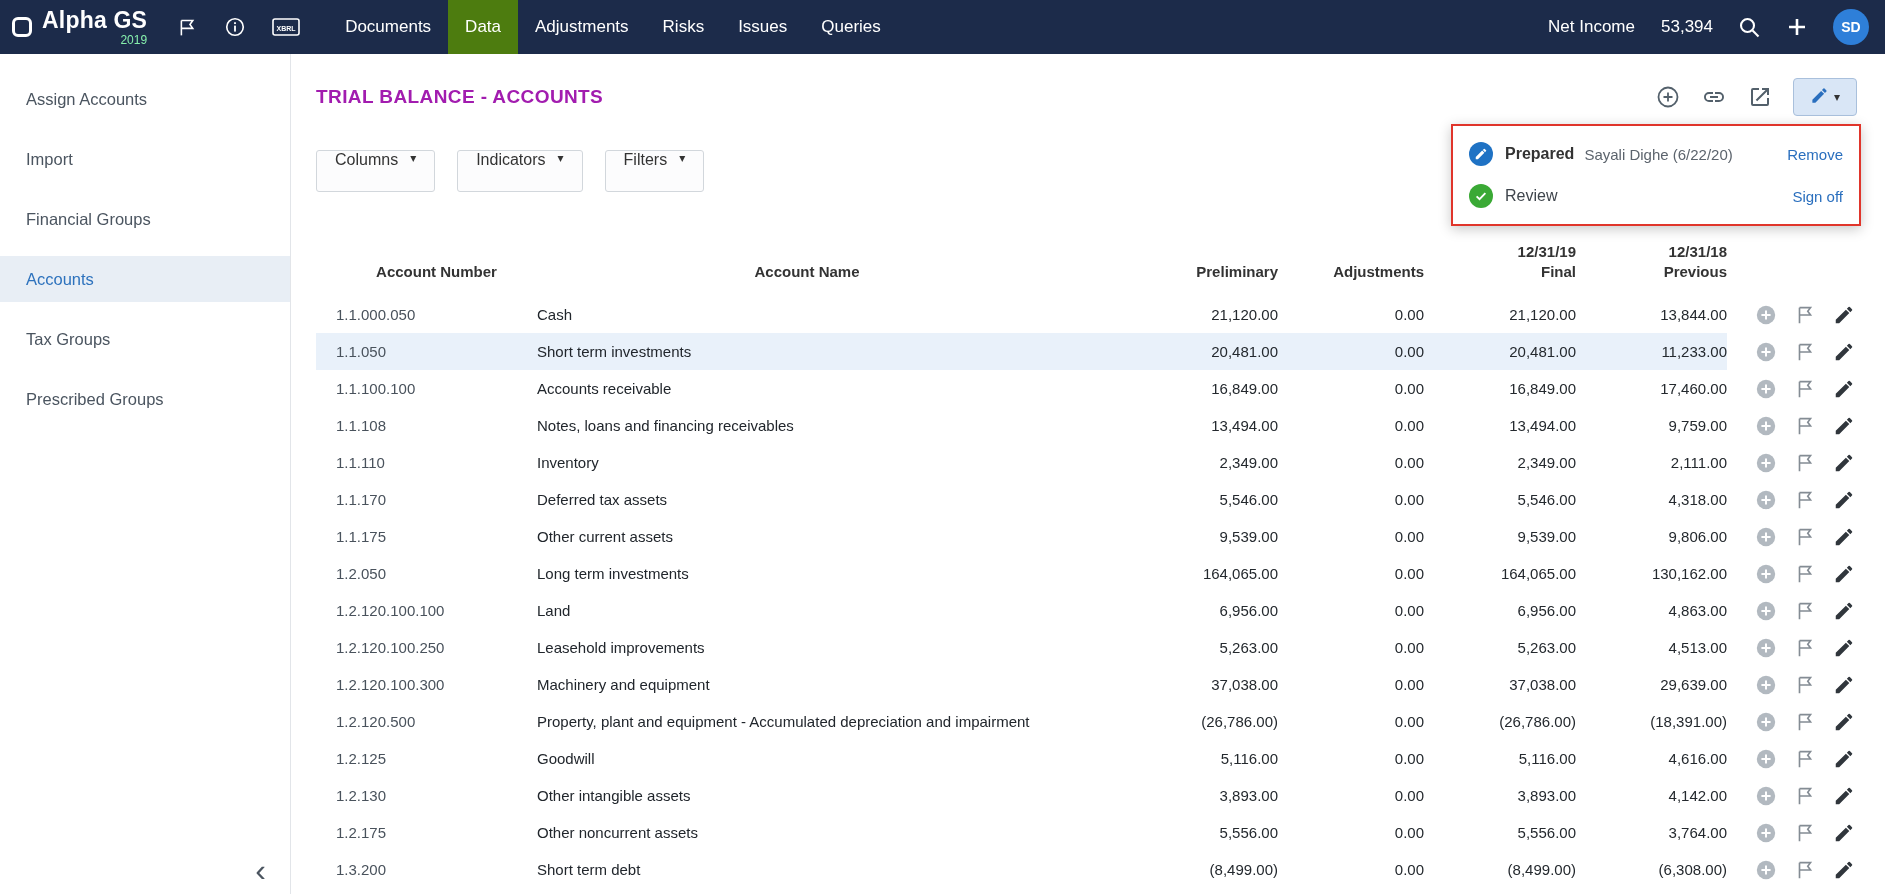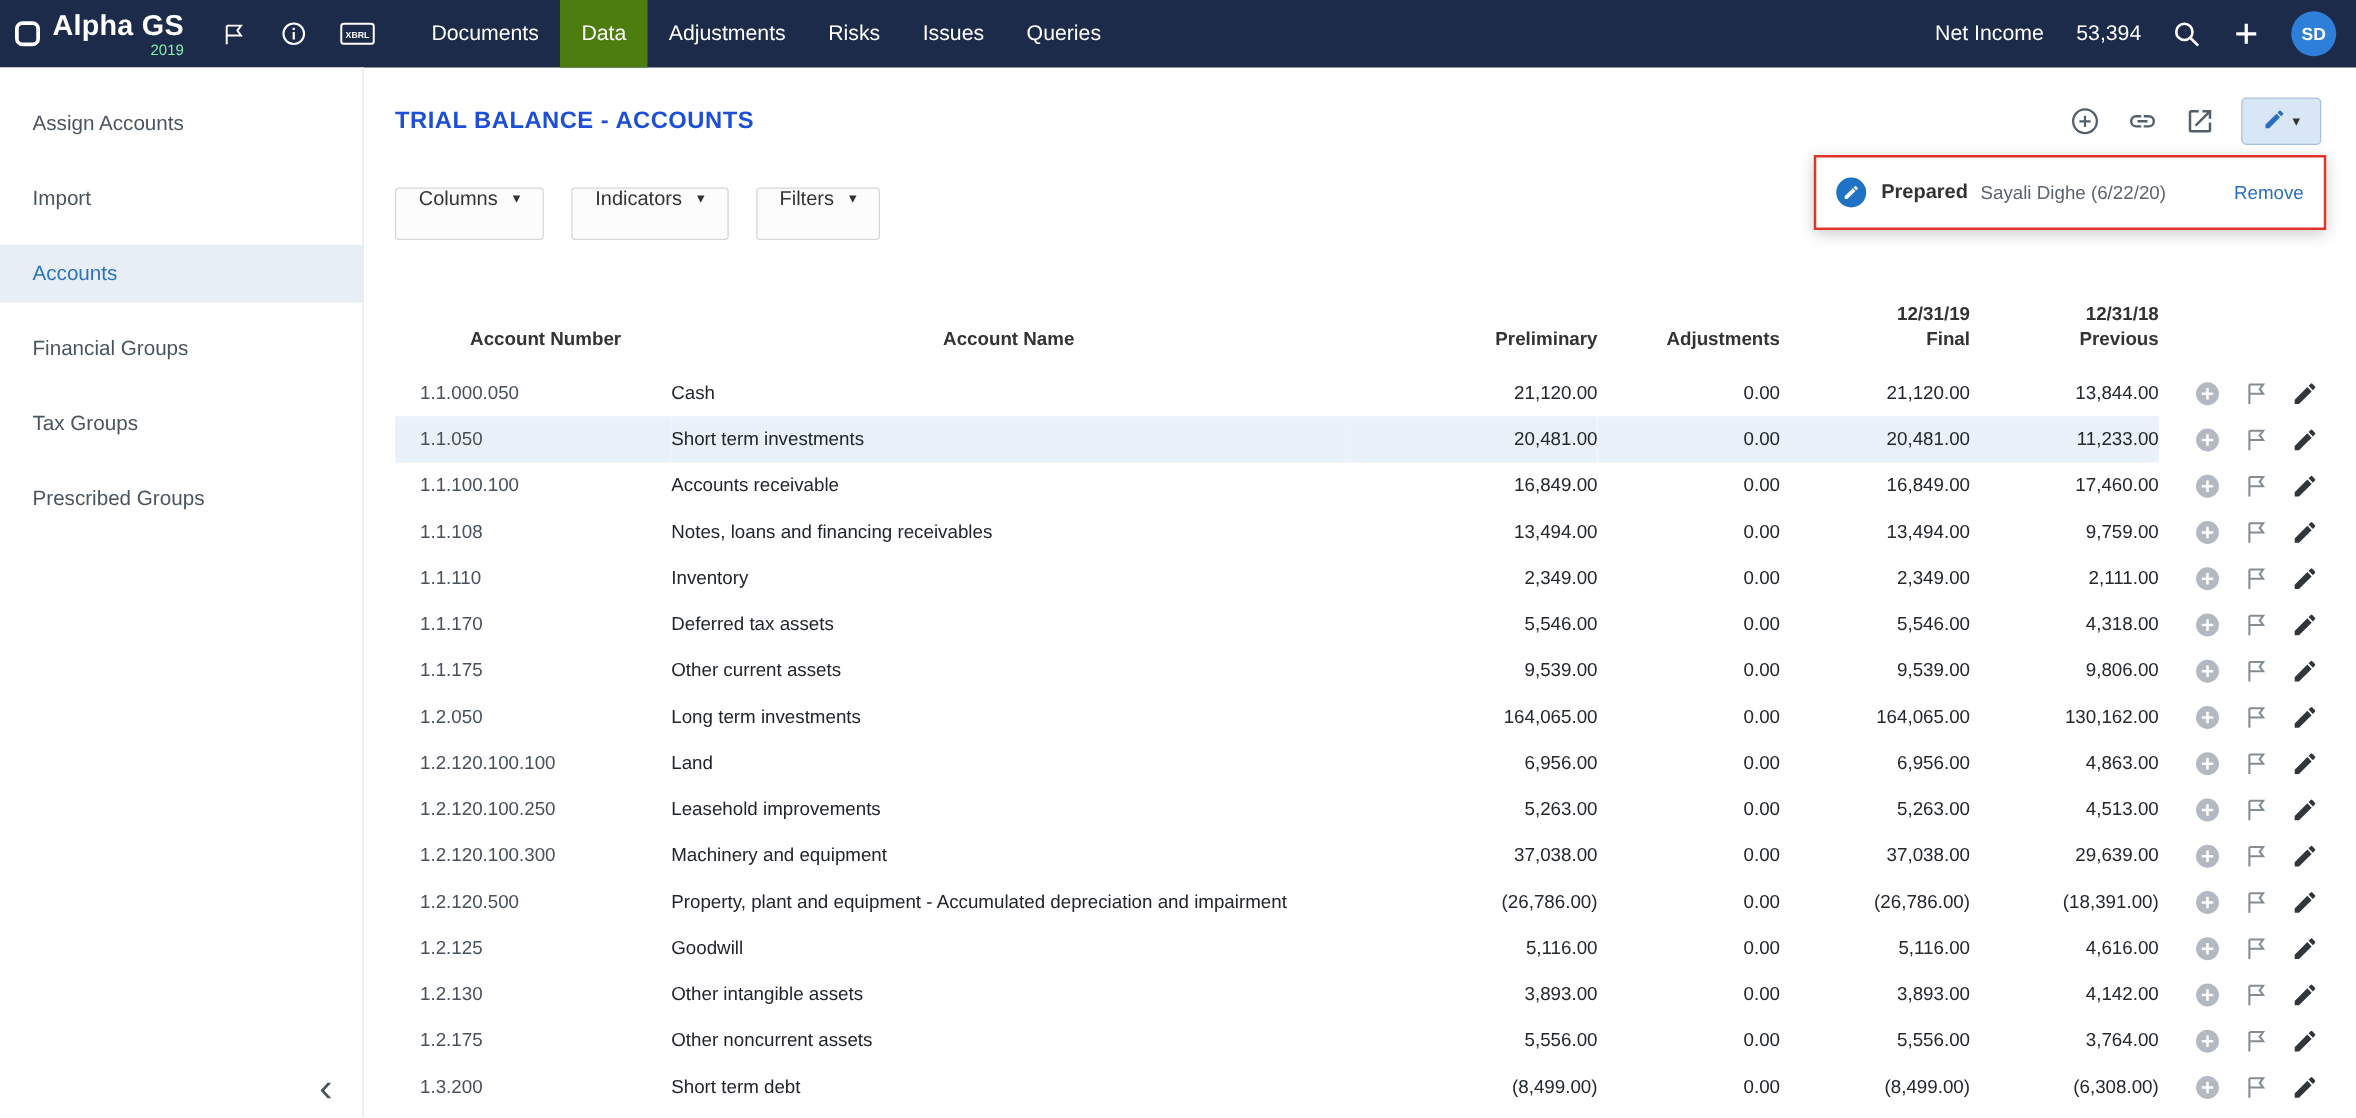--- a/index.html
+++ b/index.html
@@ -28,21 +28,21 @@
   
   .page { display:flex; height:840px; }
   .sidebar { width:291px; border-right:1px solid #e2e5e9; position:relative; padding-top:22px; background:#fff; flex:none; }
   .side-item { height:46px; line-height:46px; padding-left:26px; font-size:16.5px; color:#4b5560; cursor:pointer; margin-bottom:14px; }
   .side-item.selected { background:#e8eef5; color:#2d72bd; }
   .collapse { position:absolute; bottom:8px; right:24px; font-size:32px; color:#4b5560; cursor:pointer; line-height:32px; }
   .main { flex:1; position:relative; padding:0 28px 0 25px; }
 
   
   .title-row { display:flex; align-items:center; margin-top:24px; height:38px; }
-  .page-title { font-size:19px; font-weight:bold; color:#1d4ed8; letter-spacing:.4px; }
+  .page-title { font-size:19px; font-weight:bold; color:#a21caf; letter-spacing:.4px; }
   .toolbar { margin-left:auto; display:flex; align-items:center; gap:20px; }
   .tool-icon { width:26px; height:26px; cursor:pointer; display:flex; align-items:center; justify-content:center; }
   .tool-icon svg { width:24px; height:24px; }
   .signoff-btn { width:64px; height:38px; background:#d9e6f6; border:1px solid #a9c0dc; border-radius:4px;
                  display:flex; align-items:center; justify-content:center; gap:5px; cursor:pointer; }
   .signoff-btn svg { width:19px; height:19px; }
   .caret { font-size:12px; color:#333; }
 
   
   .signoff-panel { position:absolute; top:70px; right:24px; width:410px; background:#fff;
@@ -133,22 +133,22 @@
     <div class="avatar">SD</div>
   </div>
 </header>
 
 <div class="page">
 
   <aside class="sidebar">
     <div>
         <div class="side-item">Assign Accounts</div>
         <div class="side-item">Import</div>
+        <div class="side-item">Financial Groups</div>
         <div class="side-item selected">Accounts</div>
-        <div class="side-item">Financial Groups</div>
         <div class="side-item">Tax Groups</div>
         <div class="side-item">Prescribed Groups</div>
       </div>
     <span class="collapse">‹</span>
   </aside>
 
   <section class="main">
     <div class="title-row">
       <h1 class="page-title">TRIAL BALANCE - ACCOUNTS</h1>
       <div class="toolbar">
@@ -183,20 +183,29 @@
       <div class="panel-row">
         <span class="badge blue">
           <svg viewBox="0 0 24 24" fill="#fff">
               <path d="M3 17.25V21h3.75L17.8 9.94l-3.75-3.75L3 17.25zM20.71 7.04a1 1 0 0 0 0-1.41l-2.34-2.34a1 1 0 0 0-1.41 0l-1.83 1.83 3.75 3.75 1.83-1.83z"></path>
             </svg>
         </span>
         <span class="panel-label">Prepared</span>
         <span class="panel-by">Sayali Dighe (6/22/20)</span>
         <a class="panel-link">Remove</a>
       </div>
+      <div class="panel-row">
+        <span class="badge green">
+          <svg viewBox="0 0 24 24" fill="none" stroke="#fff" stroke-width="3.2">
+              <path d="M4.5 12.5l5 5L19.5 7"></path>
+            </svg>
+        </span>
+        <span class="panel-label normal">Review</span>
+        <a class="panel-link">Sign off</a>
+      </div>
     </div>
 
     <div class="filter-bar">
         <button class="filter-btn">
           <span>Columns</span>
           <span class="caret">▾</span>
         </button>
         <button class="filter-btn">
           <span>Indicators</span>
           <span class="caret">▾</span>

